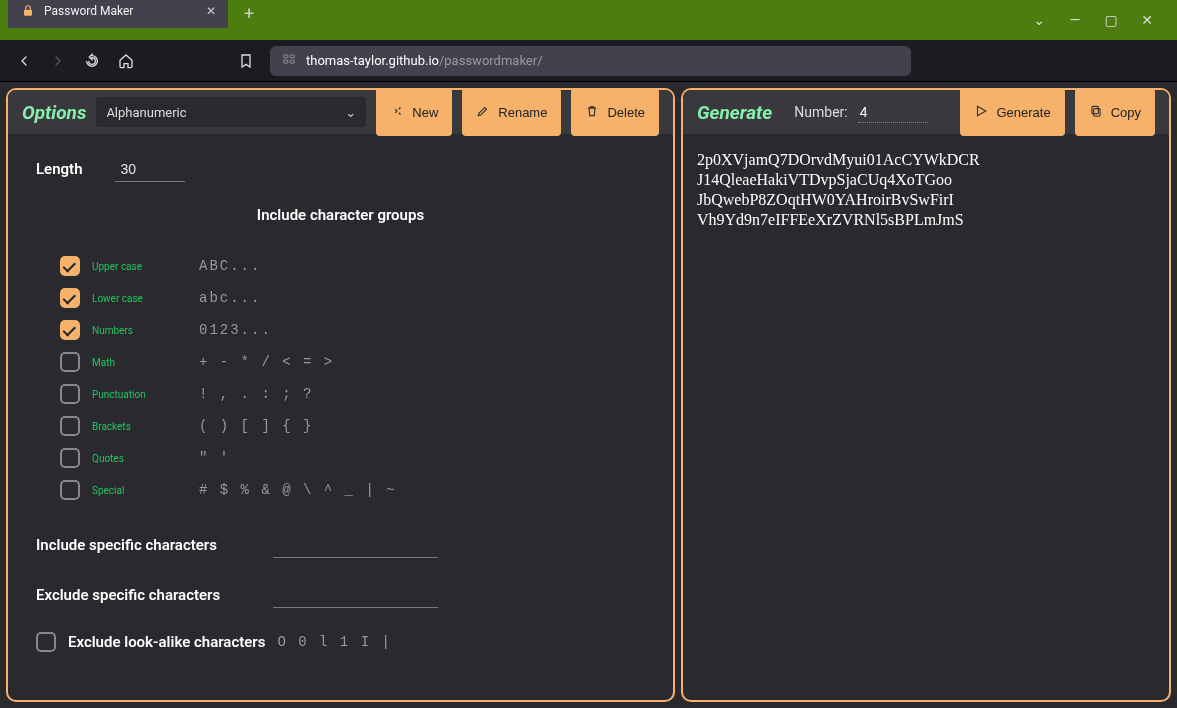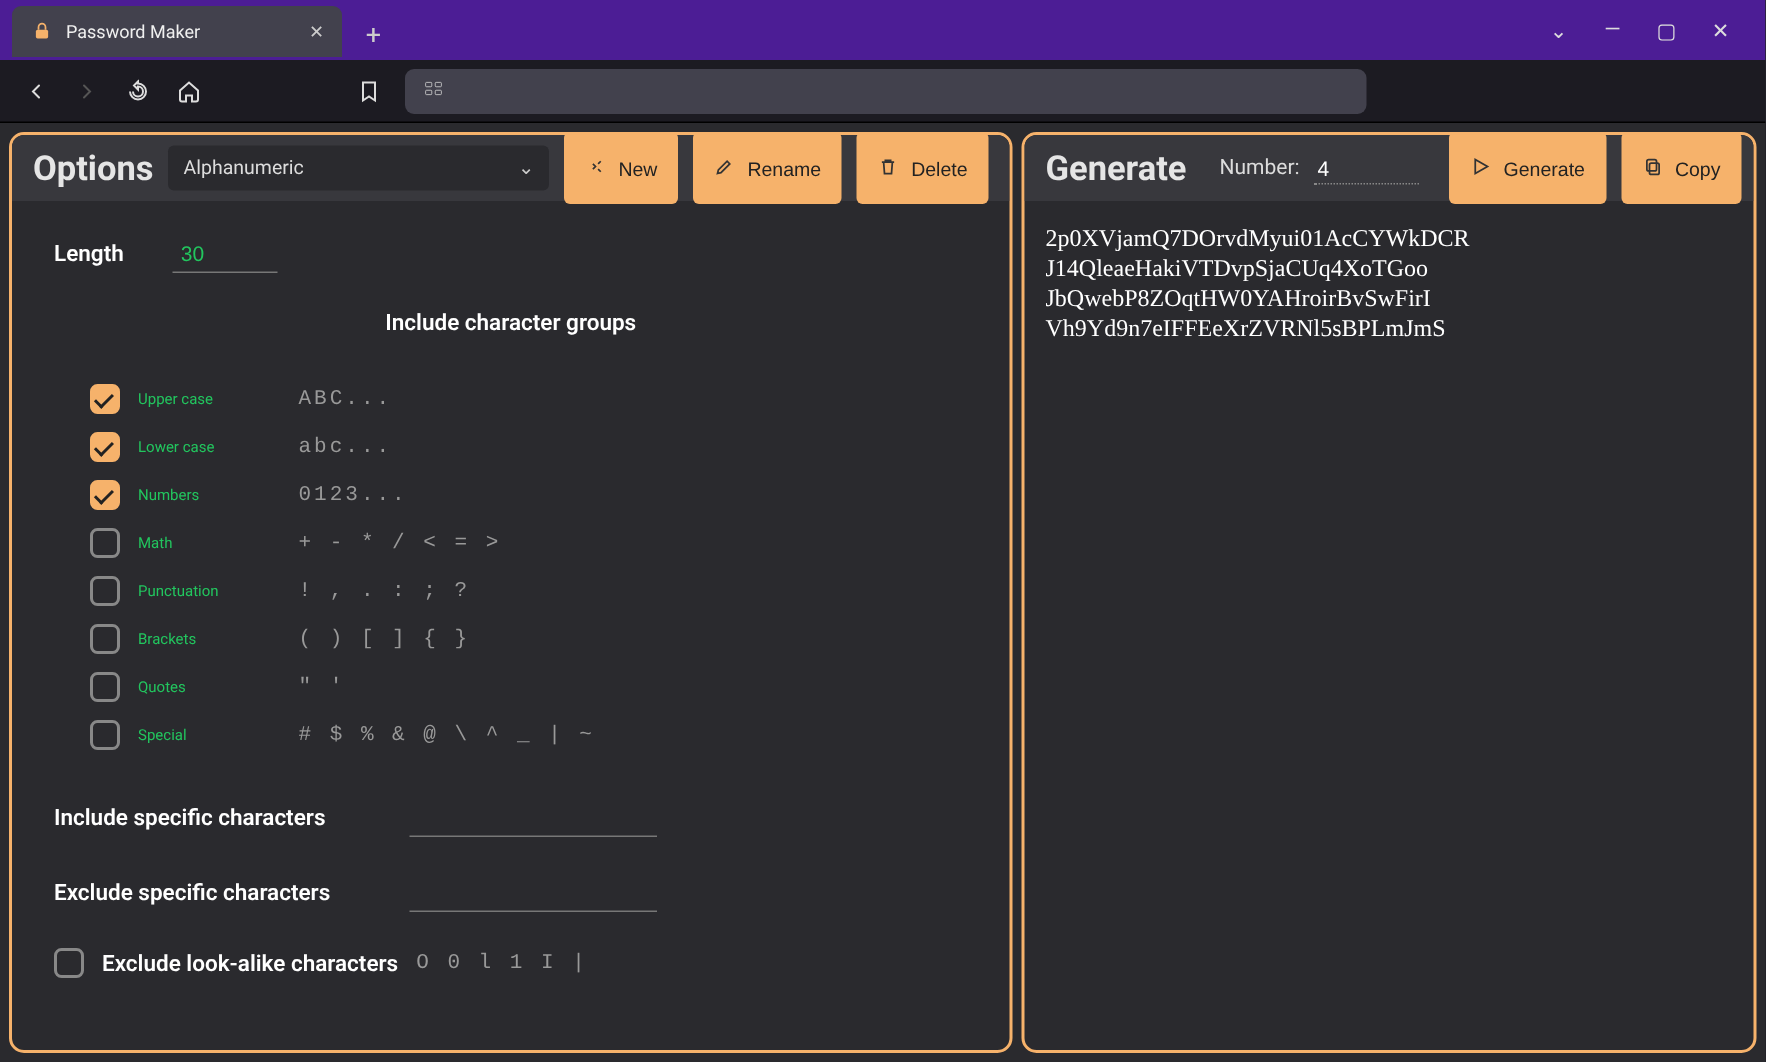--- a/index.html
+++ b/index.html
@@ -8,24 +8,24 @@
     color: #ffffff;
     font-family: -apple-system, BlinkMacSystemFont, "Segoe UI", Roboto, sans-serif;
     font-size: 14px;
     width: 1177px;
     height: 708px;
     overflow: hidden;
   }
   
   .chrome-tabs {
     height: 40px;
-    background: #4c1d95;
+    background: #4d7c0f;
     display: flex;
     align-items: flex-end;
-    padding: 2px 8px;
+    padding: 12px 8px;
   }
   .tab {
     background: #42414d;
     border-radius: 6px 6px 0 0;
     height: 34px;
     width: 220px;
     display: flex;
     align-items: center;
     padding: 0 12px;
     font-size: 12px;
@@ -98,22 +98,23 @@
   .panel-header {
     height: 44px;
     background: #38383d;
     display: flex;
     align-items: center;
     padding: 0 14px;
     gap: 10px;
   }
   .panel-title {
     font-weight: 700;
-    font-size: 23px;
-    color: #e5e5e5;
+    font-size: 19px;
+    font-style: italic;
+    color: #86efac;
   }
   .preset-select {
     flex: 1;
     height: 30px;
     background: #2a2a2e;
     color: #ddd;
     border: none;
     border-radius: 4px;
     padding: 0 10px;
     display: flex;
@@ -142,21 +143,21 @@
     flex: 1;
   }
   .field-row {
     display: flex; align-items: center; gap: 32px; margin-bottom: 24px;
   }
   .label {
     font-weight: 600; font-size: 15px; color: #fff;
   }
   .text-input {
     background: transparent;
-    color: #22c55e;
+    color: #e5e5e5;
     border: none;
     border-bottom: 1px solid #777;
     height: 26px;
     padding: 0 6px;
     font-size: 14px;
     width: 70px;
   }
   .text-input.wide { width: 165px; }
   .section-title {
     font-weight: 600; font-size: 15px; margin-bottom: 32px; text-align: center;
@@ -252,20 +253,23 @@
       </svg>
   </div>
   <div class="url-bar">
     <span>
       <svg width="14" height="14" viewBox="0 0 24 24">
           <rect x="3" y="5" width="7" height="5" rx="1" stroke="#ccc" fill="none"></rect>
           <rect x="14" y="5" width="7" height="5" rx="1" stroke="#ccc" fill="none"></rect>
           <rect x="3" y="14" width="7" height="5" rx="1" stroke="#ccc" fill="none"></rect>
           <rect x="14" y="14" width="7" height="5" rx="1" stroke="#ccc" fill="none"></rect>
         </svg>
+    </span>
+    <span>
+      <span class="domain">thomas-taylor.github.io</span><span class="path">/passwordmaker/</span>
     </span>
   </div>
   <div style="width:240px"></div>
 </div>
 
 <div class="app">
 
   <div class="panel panel-left">
     <div class="panel-header">
       <div class="panel-title">Options</div>

